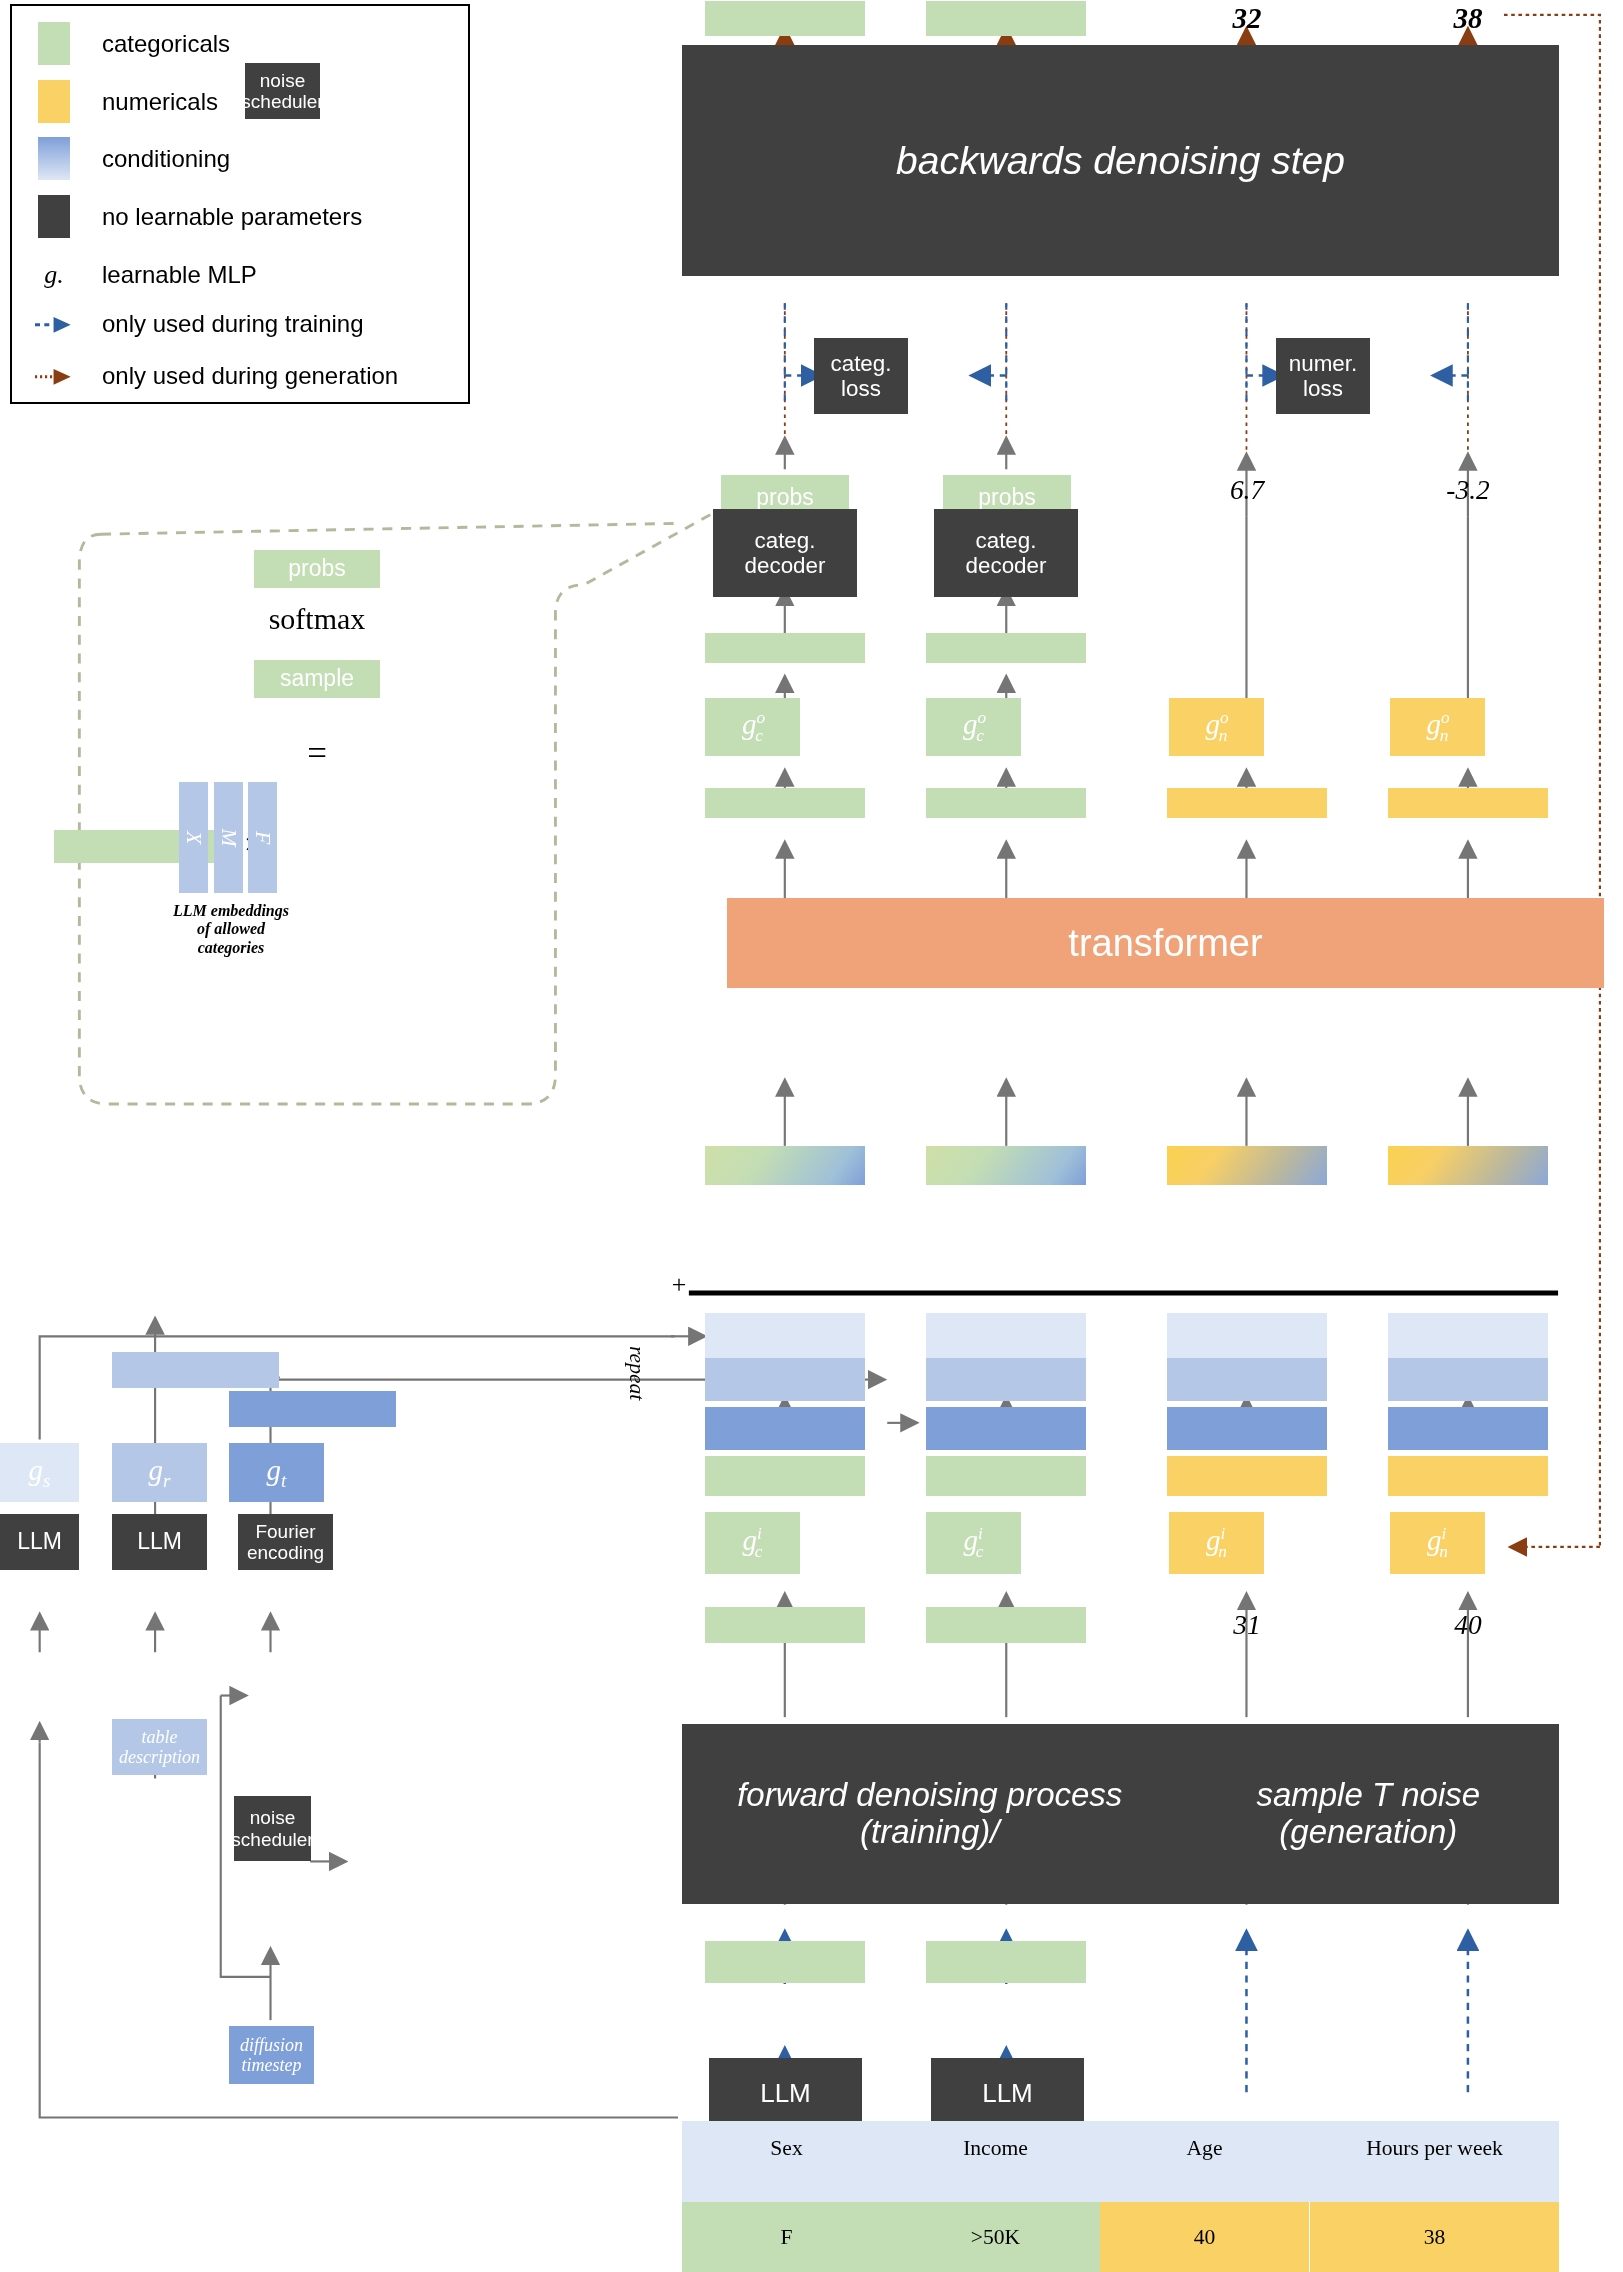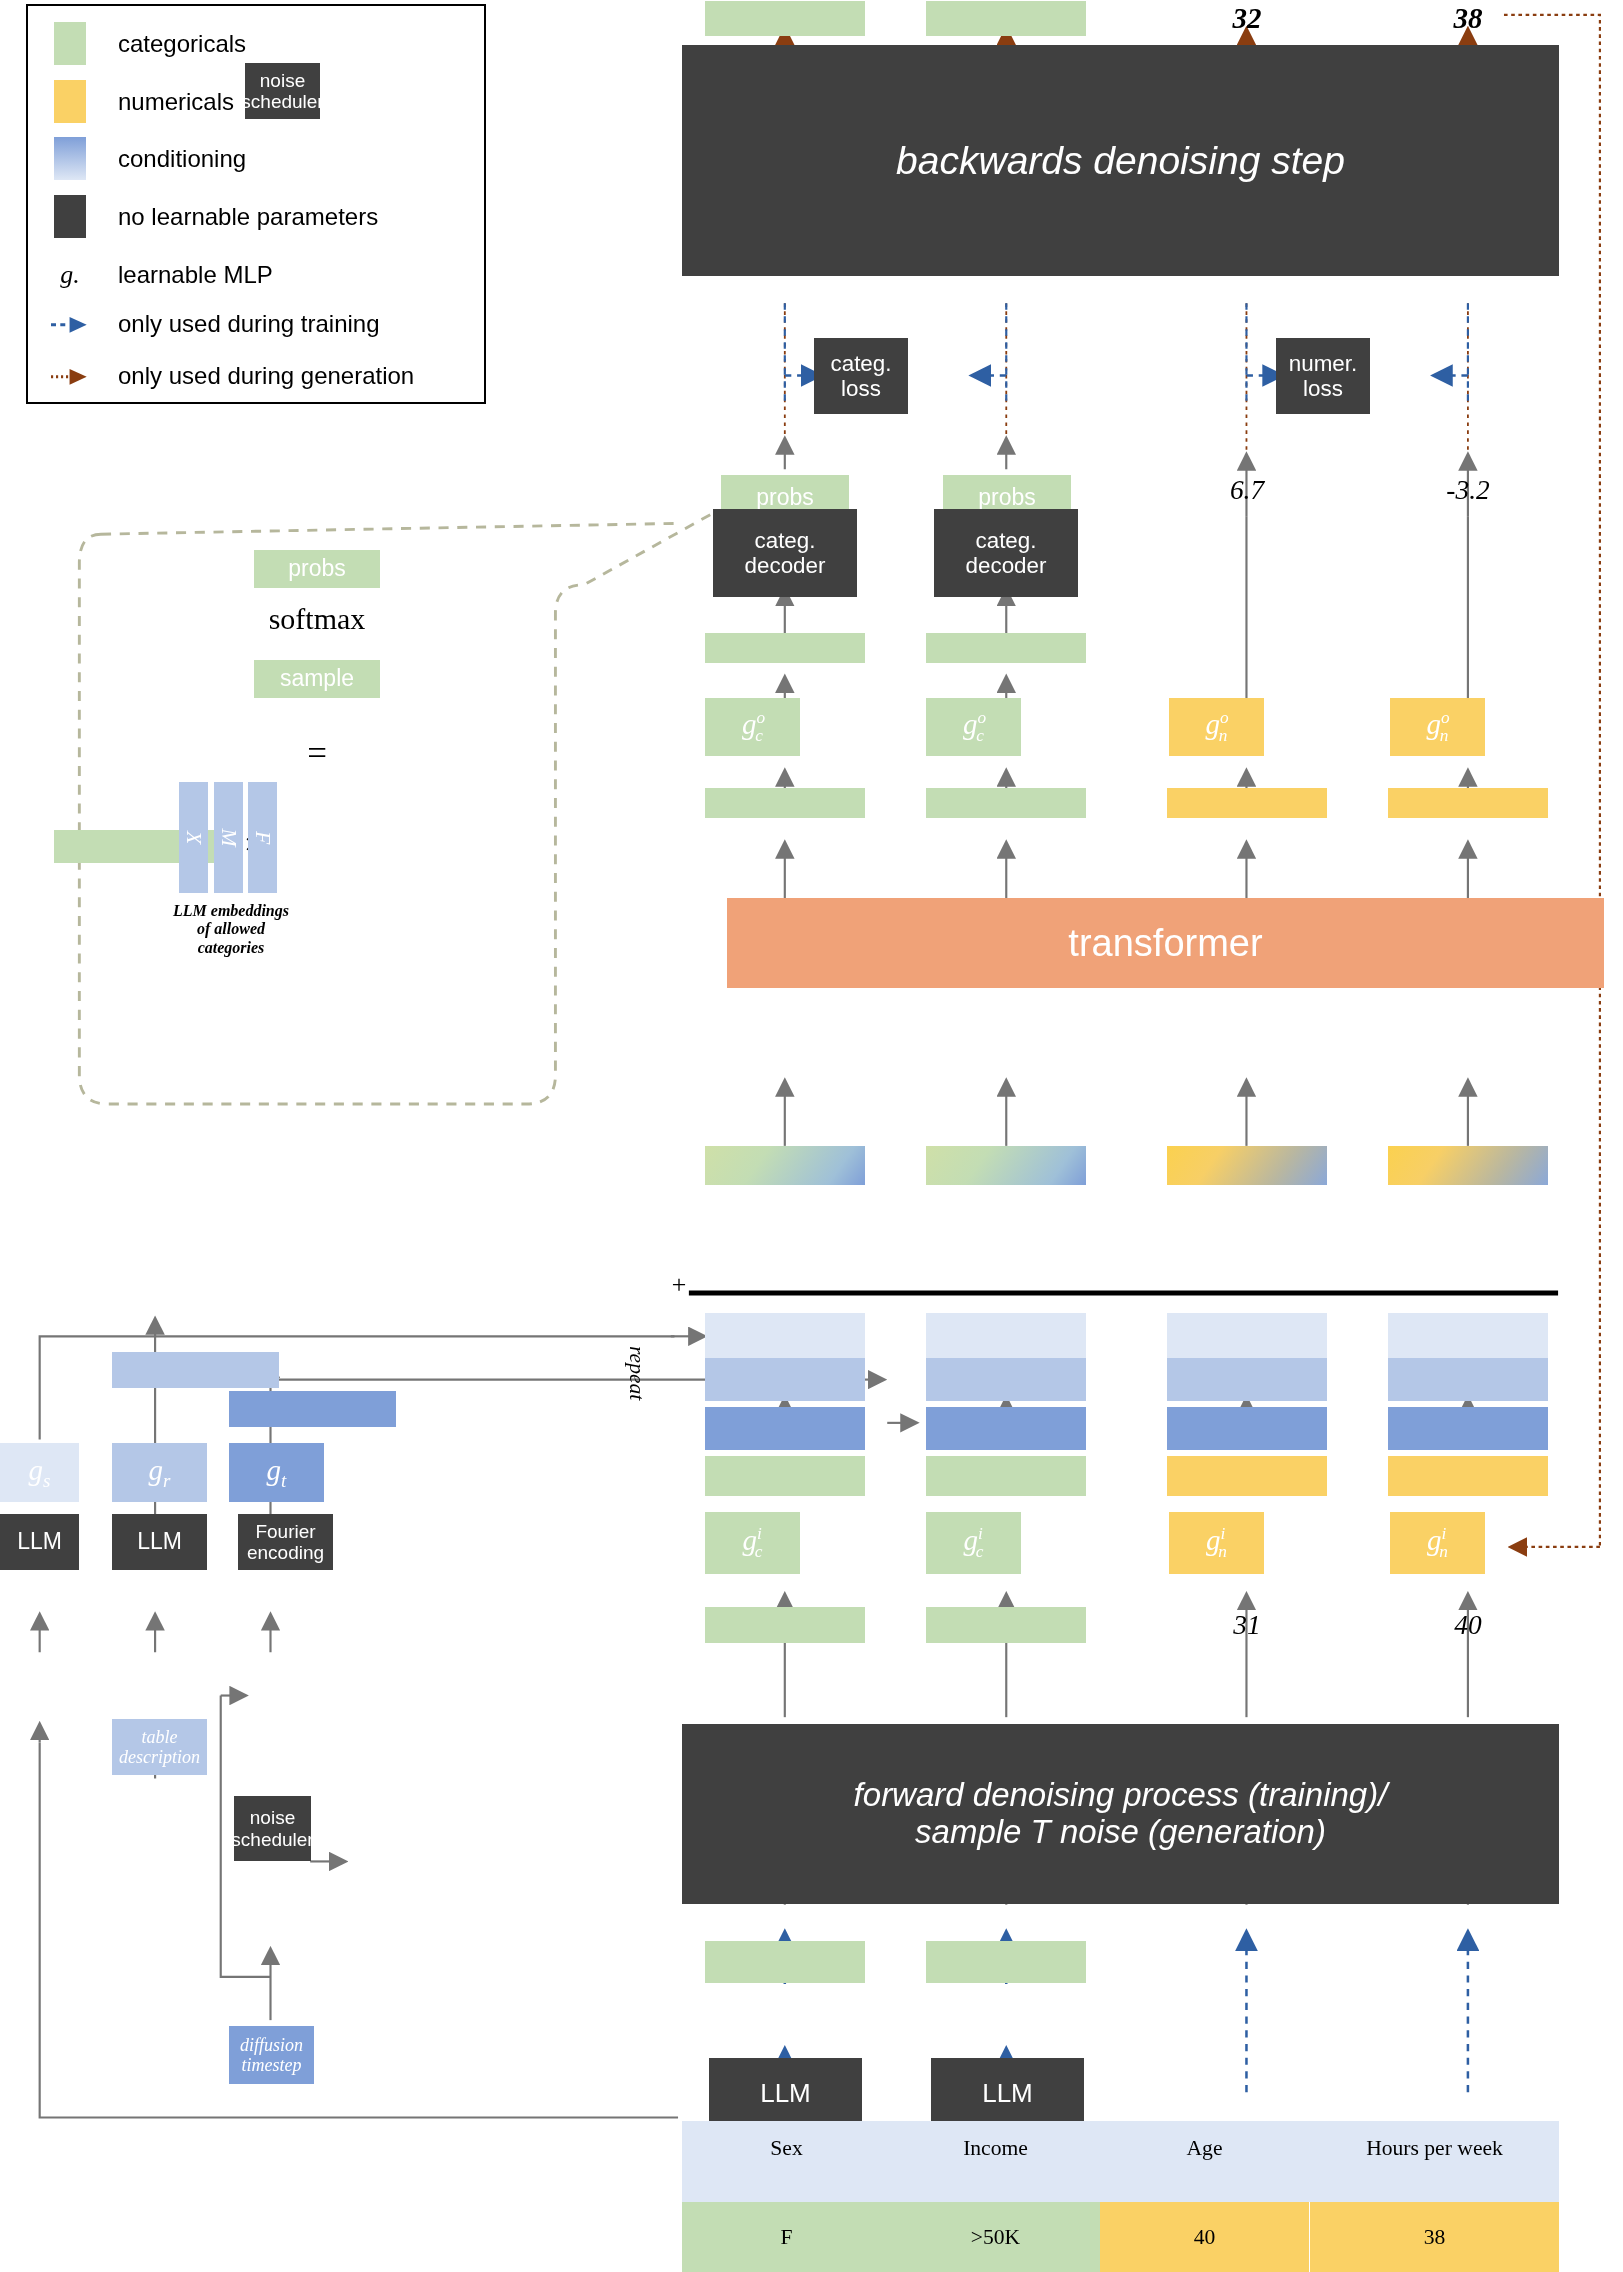--- a/index.html
+++ b/index.html
@@ -217,21 +217,21 @@
     </g>
 
     <g stroke="#757575" stroke-width="3" fill="none">
       <line x1="1088" y1="1890" x2="1088" y2="1880"></line>
     </g>
 
     <path d="M140 740 Q110 740 110 780 L110 1490 Q110 1530 150 1530 L730 1530 Q770 1530 770 1490 L770 850 Q770 810 810 810 L990 710" fill="none" stroke="#b6b79c" stroke-width="4" stroke-dasharray="14,12"></path>
     <path d="M140 740 L940 725" fill="none" stroke="#b6b79c" stroke-width="4" stroke-dasharray="14,12"></path>
   </svg>
 
-  <div class="abs legendbox" style="left:10px;top:4.3px;width:460px;height:400px;margin-left:16px;">
+  <div class="abs legendbox" style="left:10px;top:4.3px;width:460px;height:400px;">
     <div class="abs legend-row" style="left:26px;top:16px;">
       <div class="swatch cat"></div>
       <div class="legend-text">categoricals</div>
     </div>
     <div class="abs legend-row" style="left:26px;top:74px;">
       <div class="swatch num"></div>
       <div class="legend-text">numericals</div>
     </div>
     <div class="abs legend-row" style="left:26px;top:131px;">
       <div class="swatch" style="background:linear-gradient(180deg,#7f9fd8,#dee7f5);"></div>
@@ -399,21 +399,21 @@
   <div class="abs box gray" style="left:234px;top:1796px;width:77px;height:65px;flex-direction:column;font-size:19px;">
     <span>noise</span>
     <span>scheduler</span>
   </div>
 
   <div class="abs box cond-d italic" style="left:229px;top:2026px;width:85px;height:58px;flex-direction:column;font-size:18px;font-family:'Liberation Serif',serif;">
     <span>diffusion</span>
     <span>timestep</span>
   </div>
 
-  <div class="abs box gray italic" style="left:682px;top:1724px;width:877px;height:180px;flex-direction:column;font-size:33px;">
+  <div class="abs box gray italic" style="left:682px;top:1724px;width:877px;height:180px;flex-direction:row;font-size:33px;">
     <span>forward denoising process (training)/</span>
     <span>sample T noise (generation)</span>
   </div>
 
   <div class="abs box cat" style="left:705px;top:1941px;width:160px;height:42px;"></div>
   <div class="abs box cat" style="left:926px;top:1941px;width:160px;height:42px;"></div>
 
   <div class="abs box gray" style="left:709px;top:2058px;width:153px;height:72px;font-size:26px;">LLM</div>
   <div class="abs box gray" style="left:931px;top:2058px;width:153px;height:72px;font-size:26px;">LLM</div>
 

